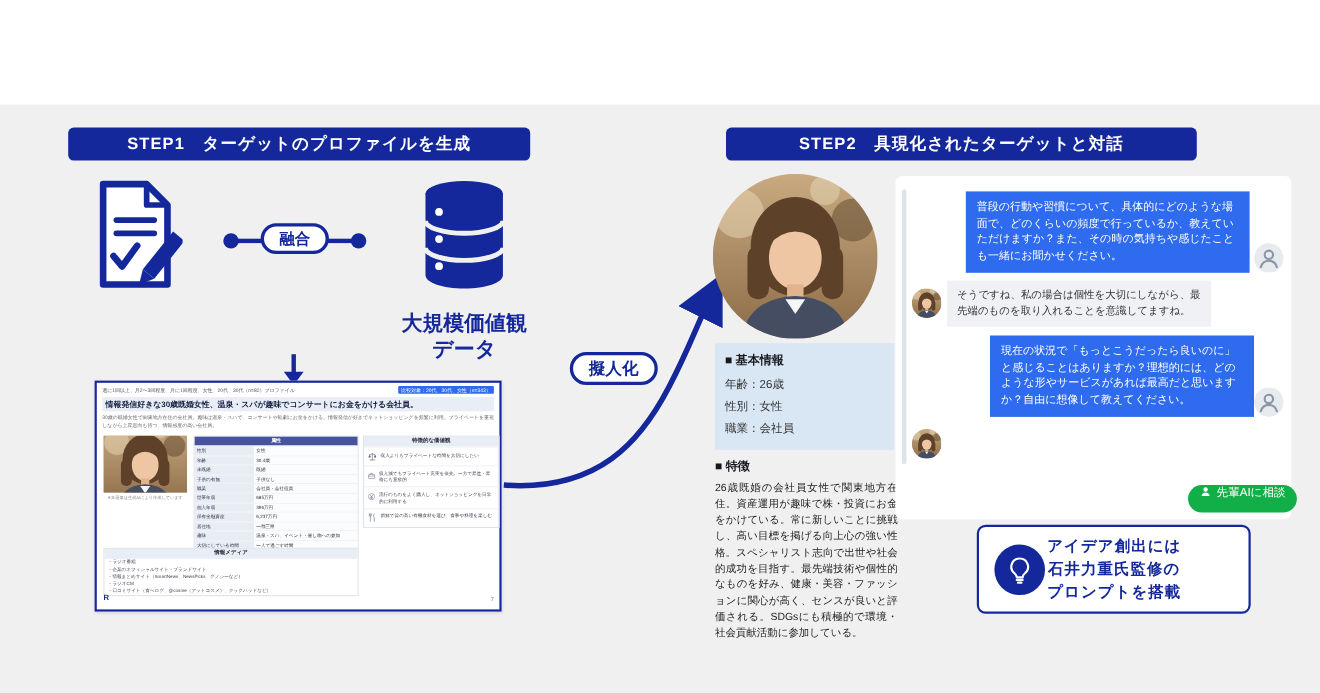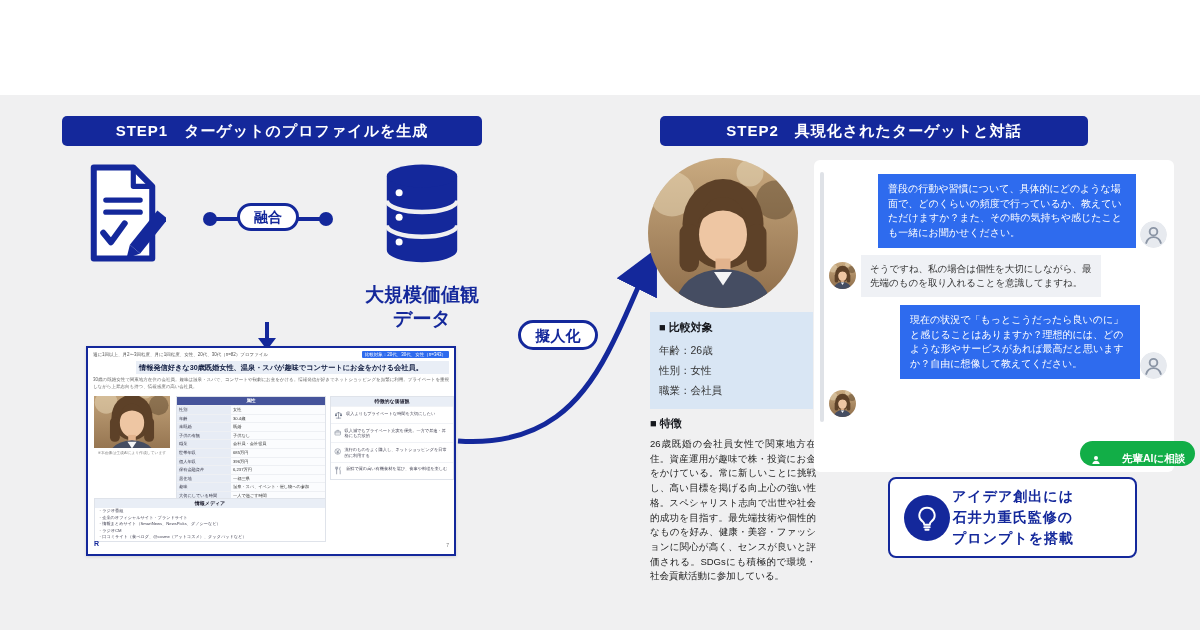--- a/index.html
+++ b/index.html
@@ -23,21 +23,21 @@
   .tri-down{position:absolute;width:0;height:0;border-left:9px solid transparent;
             border-right:9px solid transparent;border-top:12px solid var(--navy);}
   
   .card{position:absolute;background:#fff;border:2px solid var(--navy);box-sizing:border-box;
         box-shadow:0 1px 3px rgba(0,0,0,.12);}
   .pc-hdr{position:absolute;left:5px;top:3px;right:5px;display:flex;justify-content:space-between;
           align-items:center;font-size:4.5px;color:#555;gap:4px;}
   .pc-chip{background:var(--chat_blue);color:#fff;padding:0 3px;border-radius:1px;line-height:7px;white-space:nowrap;}
   .pc-title{position:absolute;left:5px;top:13px;right:5px;height:13px;background:#e9eef6;color:#101c40;
             font-size:7.2px;font-weight:bold;line-height:13px;padding-left:3px;box-sizing:border-box;
-            white-space:nowrap;overflow:hidden;margin-left:43px;}
+            white-space:nowrap;overflow:hidden;}
   .pc-body{position:absolute;left:5px;top:29px;right:5px;font-size:4.5px;line-height:1.5;color:#666;text-align:justify;}
   .pc-photo{position:absolute;left:6px;top:48px;width:76px;height:52px;overflow:hidden;background:#c9b394;}
   .pc-cap{position:absolute;left:2px;top:102px;width:84px;font-size:3.8px;color:#888;text-align:center;}
   .pc-table{position:absolute;left:88px;top:48px;width:148px;border:1px solid #dfe3ea;background:#fff;}
   .pc-th{background:#46549b;color:#fff;font-size:4.5px;font-weight:bold;text-align:center;line-height:8px;}
   .pc-row{display:flex;height:7.6px;border-top:1px solid #eef0f4;}
   .pc-k{width:54px;background:#e7ecf5;font-size:4.2px;line-height:7.6px;padding-left:2px;color:#334;
         white-space:nowrap;overflow:hidden;box-sizing:border-box;}
   .pc-v{flex:1;background:#fbfcfe;font-size:4.2px;line-height:7.6px;padding-left:2px;color:#333;
         white-space:nowrap;overflow:hidden;}
@@ -54,22 +54,22 @@
   .chat-panel{position:absolute;left:814px;top:160px;width:360px;height:312px;background:#fff;border-radius:6px;}
   .scrollbar{position:absolute;left:820px;top:172px;width:4px;height:250px;background:#dfe2e7;border-radius:2px;}
   .basic-block{position:absolute;background:var(--light_blue);padding:8px 9px;box-sizing:border-box;}
   .sec-h{font-size:11px;font-weight:bold;color:#16181d;margin-bottom:6px;}
   .info-row{font-size:10.5px;color:#333;line-height:1.9;}
   .features-text{font-size:9.5px;line-height:1.55;color:#222;text-align:justify;margin-top:6px;}
   .bubble{position:absolute;border-radius:0;box-sizing:border-box;}
   .bubble.user{background:var(--chat_blue);color:#fff;padding:8px 10px;font-size:10px;line-height:1.45;}
   .bubble.ai{background:#eff1f5;color:#333;padding:7px 9px;font-size:9.5px;line-height:1.45;}
   .icon-circle{position:absolute;width:27px;height:27px;border-radius:50%;overflow:hidden;}
-  .btn-consult{position:absolute;display:flex;align-items:flex-end;gap:20px;height:25px;padding:0 10px;
-               background:var(--green);color:#fff;font-weight:bold;font-size:10.5px;border-radius:13px;
+  .btn-consult{position:absolute;display:flex;align-items:flex-start;gap:4px;height:25px;padding:0 10px;
+               background:var(--green);color:#fff;font-weight:normal;font-size:10.5px;border-radius:13px;
                border:none;cursor:pointer;font-family:inherit;}
   .idea-box{position:absolute;display:flex;align-items:center;gap:2px;background:#fff;
             border:2.5px solid var(--navy);border-radius:8px;box-sizing:border-box;padding:0 14px;}
   .bulb-circle{width:46px;height:46px;border-radius:50%;background:var(--navy);display:flex;
                align-items:center;justify-content:center;flex:0 0 auto;}
   .idea-text{font-size:14px;font-weight:bold;color:var(--navy);line-height:1.5;letter-spacing:1px;
              white-space:pre-line;text-align:center;}
 </style>
 </head>
 <body>
@@ -281,21 +281,21 @@
 
   <div class="pill" style="left:518px;top:320px;width:80px;height:30px;font-size:15px;line-height:25px">擬人化</div>
 
   <div class="circle" style="left:648px;top:158px;width:150px;height:150px">
     <svg width="150" height="150">
         <use href="#avatar-art"></use>
       </svg>
   </div>
 
   <div class="basic-block" style="left:650px;top:312px;width:163px">
-    <div class="sec-h">■ 比較対象</div>
+    <div class="sec-h">■ 基本情報</div>
     <div class="info-row">年齢：26歳</div>
     <div class="info-row">性別：女性</div>
     <div class="info-row">職業：会社員</div>
   </div>
 
   <div class="abs" style="left:650px;top:416px;width:166px">
     <div class="sec-h">■ 特徴</div>
     <div class="features-text">26歳既婚の会社員女性で関東地方在住。資産運用が趣味で株・投資にお金をかけている。常に新しいことに挑戦し、高い目標を掲げる向上心の強い性格。スペシャリスト志向で出世や社会的成功を目指す。最先端技術や個性的なものを好み、健康・美容・ファッションに関心が高く、センスが良いと評価される。SDGsにも積極的で環境・社会貢献活動に参加している。</div>
   </div>
 

